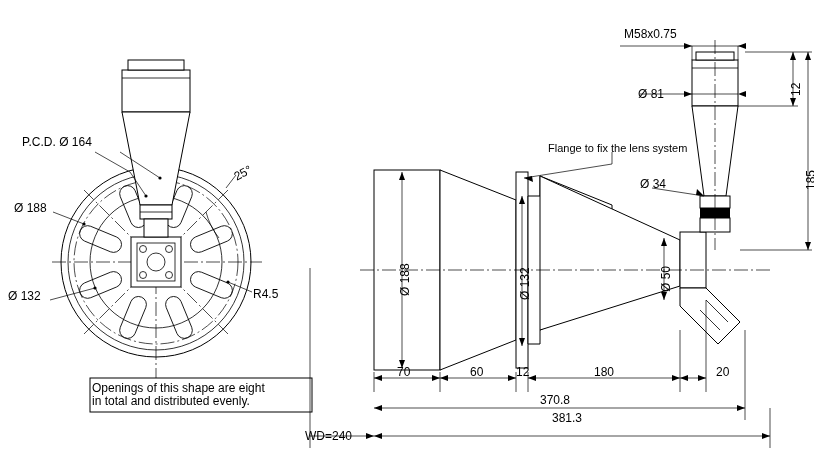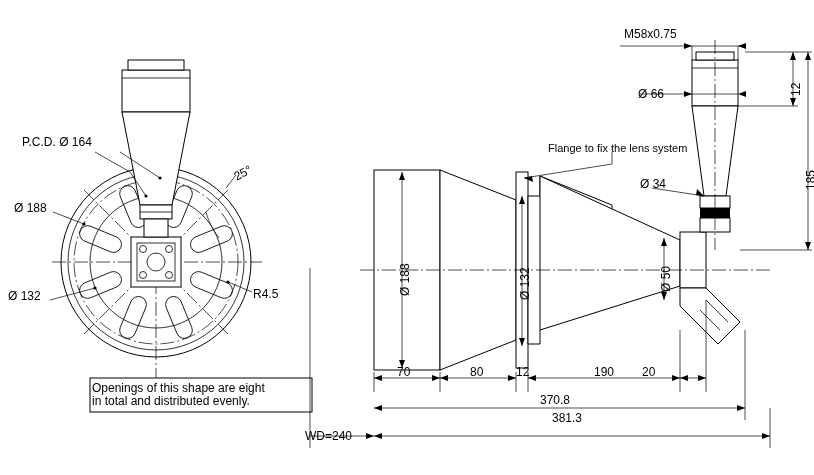--- a/index.html
+++ b/index.html
@@ -214,32 +214,32 @@
 
   <div class="lbl" style="left:22px;top:136px;">P.C.D. Ø 164</div>
   <div class="lbl" style="left:14px;top:202px;">Ø 188</div>
   <div class="lbl" style="left:8px;top:290px;">Ø 132</div>
   <div class="lbl rot" style="left:232px;top:172px;transform:rotate(-28deg);">25°</div>
   <div class="lbl" style="left:253px;top:288px;">R4.5</div>
   <div class="lbl" style="left:92px;top:382px;">Openings of this shape are eight
 in total and distributed evenly.</div>
 
   <div class="lbl" style="left:624px;top:28px;">M58x0.75</div>
-  <div class="lbl" style="left:638px;top:88px;">Ø 66</div>
+  <div class="lbl" style="left:638px;top:88px;">Ø 81</div>
   <div class="lbl" style="left:640px;top:178px;">Ø 34</div>
   <div class="lbl rot90" style="left:660px;top:292px;">Ø 50</div>
   <div class="lbl rot90" style="left:519px;top:300px;">Ø 132</div>
   <div class="lbl rot90" style="left:399px;top:296px;">Ø 188</div>
   <div class="lbl small" style="left:548px;top:142px;">Flange to fix the lens system</div>
   <div class="lbl rot90" style="left:790px;top:96px;">12</div>
   <div class="lbl rot90" style="left:805px;top:190px;">185</div>
 
   <div class="lbl" style="left:397px;top:366px;">70</div>
-  <div class="lbl" style="left:470px;top:366px;">80</div>
+  <div class="lbl" style="left:470px;top:366px;">60</div>
   <div class="lbl" style="left:516px;top:366px;">12</div>
-  <div class="lbl" style="left:594px;top:366px;">190</div>
-  <div class="lbl" style="left:642px;top:366px;">20</div>
+  <div class="lbl" style="left:594px;top:366px;">180</div>
+  <div class="lbl" style="left:716px;top:366px;">20</div>
 
   <div class="lbl" style="left:540px;top:394px;">370.8</div>
   <div class="lbl" style="left:552px;top:412px;">381.3</div>
   <div class="lbl" style="left:305px;top:430px;">WD=240</div>
 
 </div>
 
 </body></html>

